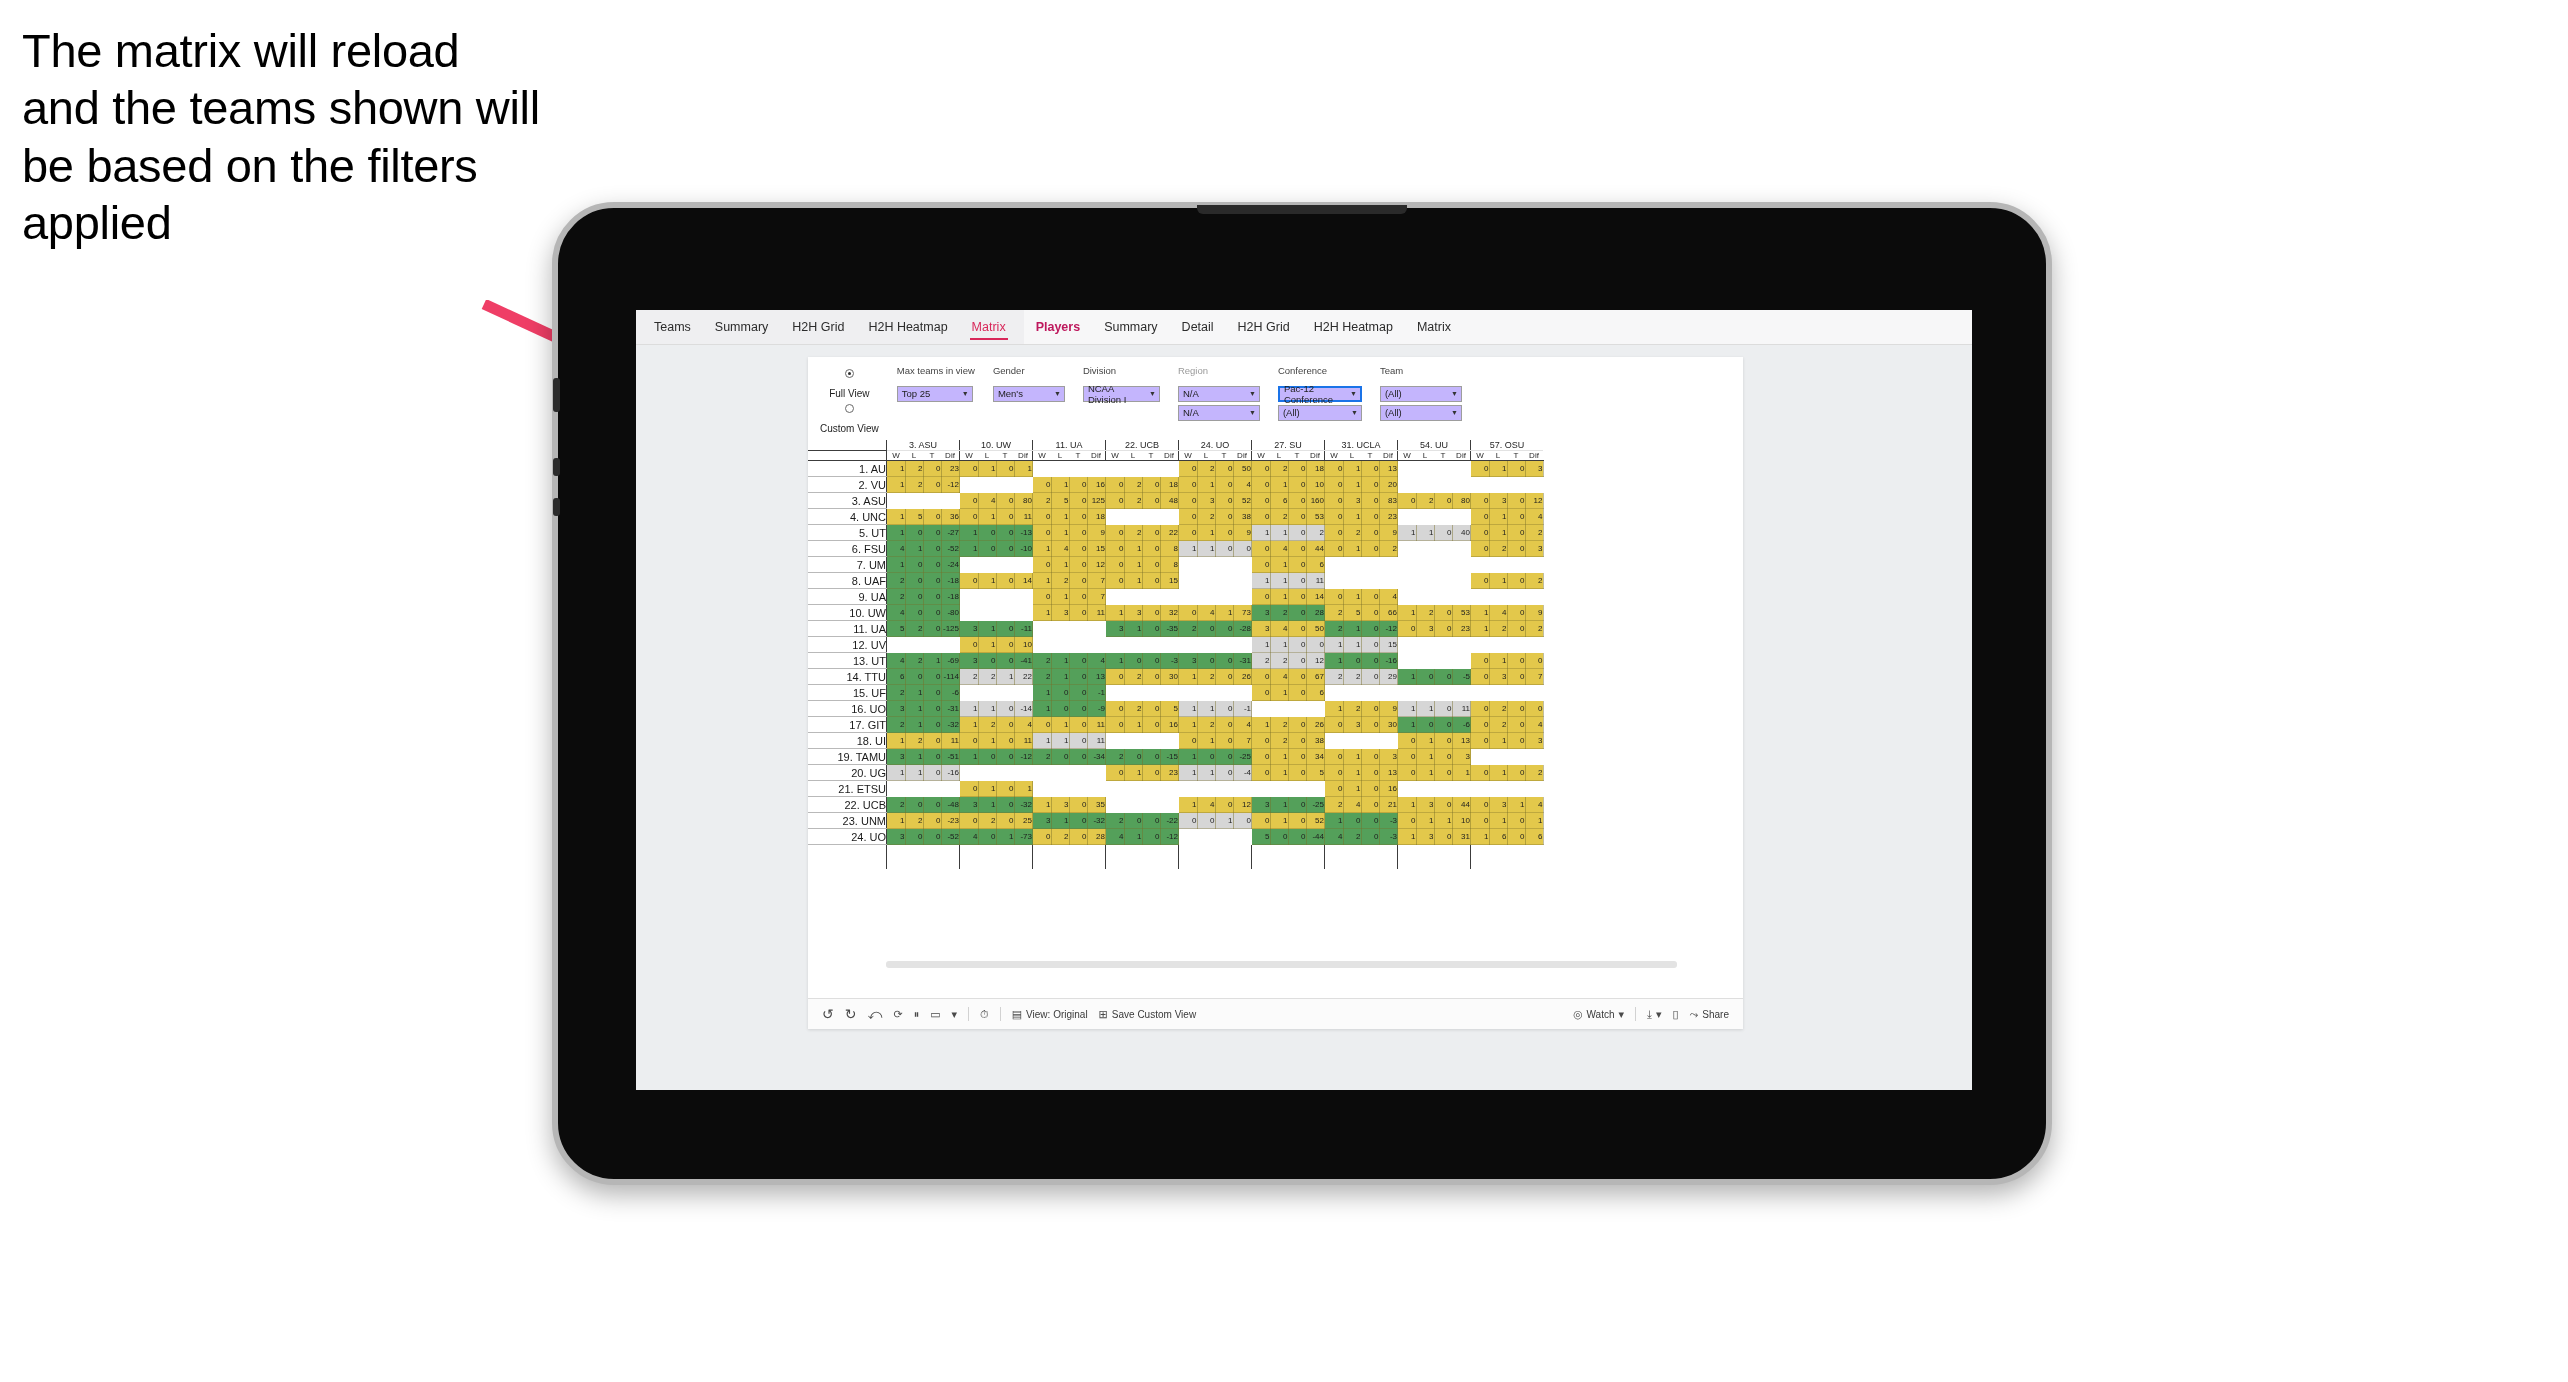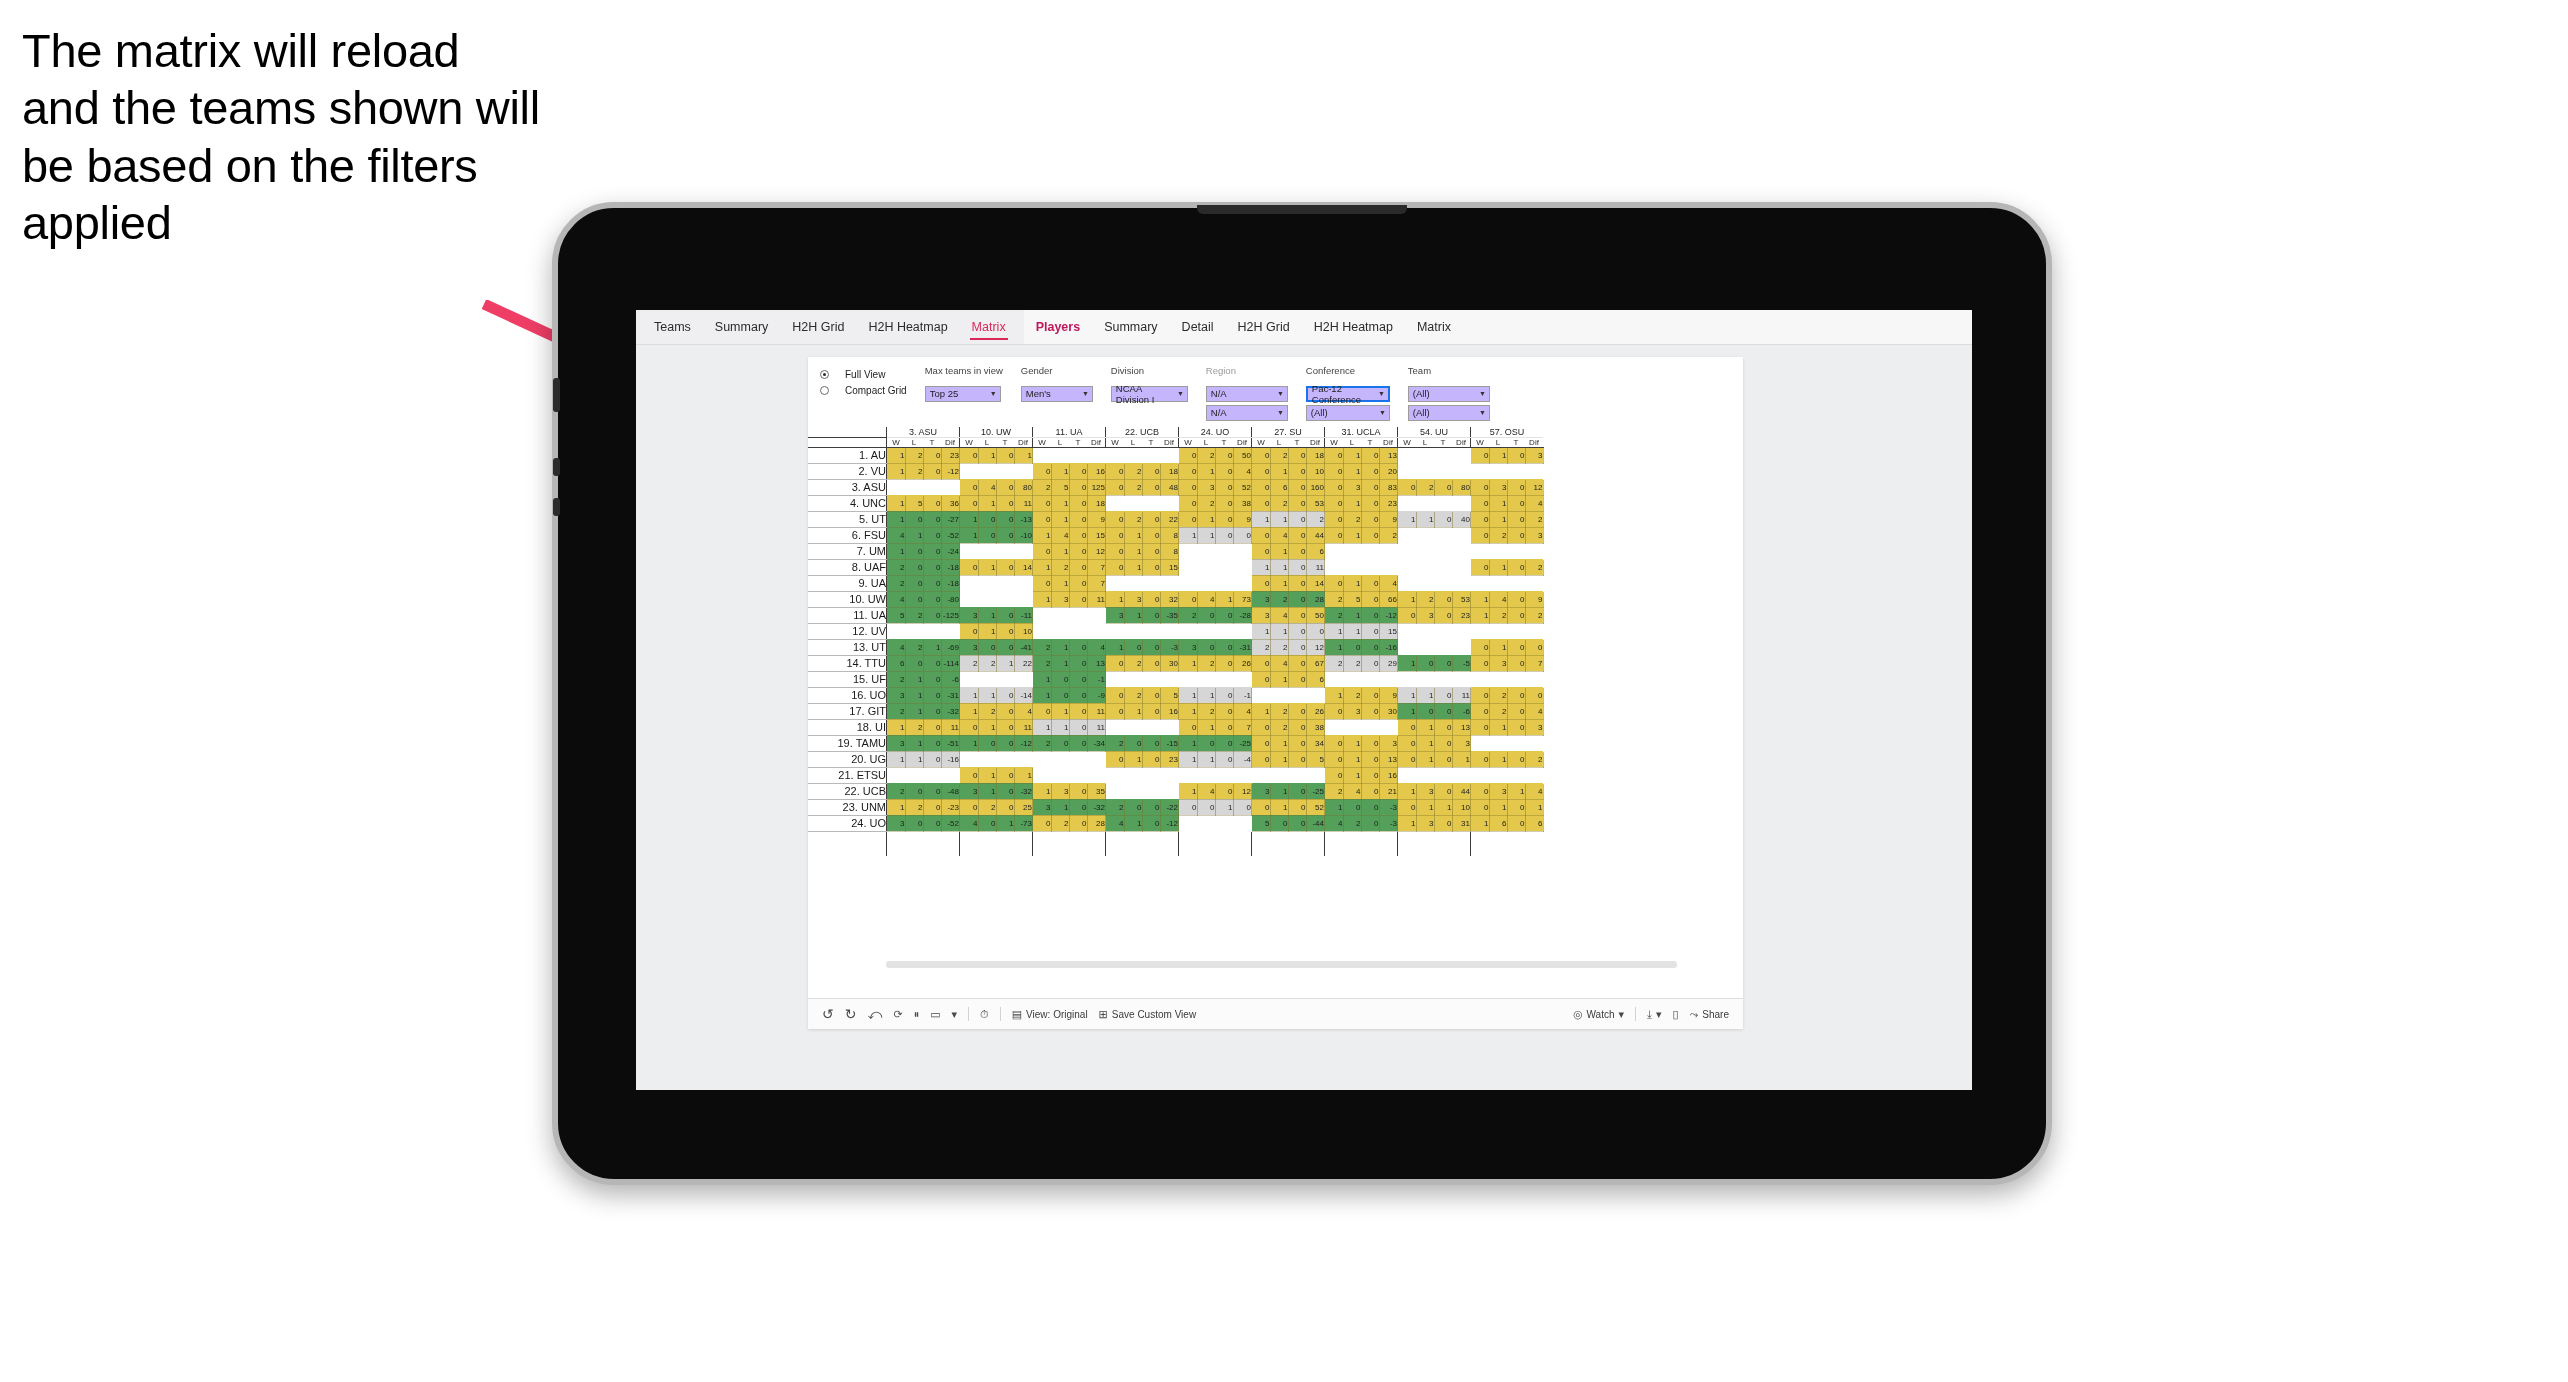--- a/index.html
+++ b/index.html
@@ -61,21 +61,21 @@
   
   #work{position:relative;height:calc(780px - 52px - 34px);background:#eceef0;}
   #sheet{
     position:absolute;left:172px;top:12px;width:935px;height:672px;
     background:#fff;box-shadow:0 1px 3px rgba(0,0,0,.12);
     display:flex;flex-direction:column;
   }
   
   #filters{display:flex;align-items:flex-start;padding:9px 12px 6px 12px;gap:18px;font-size:10px;color:#1d1d1d;}
   .radios{display:flex;flex-direction:column;gap:5px;padding-top:3px;}
-  .radio{display:flex;align-items:center;gap:16px;font-size:10px;cursor:pointer;}
+  .radio{display:flex;align-items:center;gap:10px;font-size:10px;cursor:pointer;flex-direction:column;}
   .rdot{width:9px;height:9px;border:1px solid #6a6a6a;border-radius:50%;
         background:#fff;box-sizing:border-box;position:relative;}
   .rdot.on::after{content:"";position:absolute;left:2px;top:2px;width:3px;height:3px;
         border-radius:50%;background:#2b2b2b;}
   .fgrp{display:flex;flex-direction:column;}
   .flabel{font-size:9.5px;color:#444;margin-bottom:10px;line-height:1;}
   .flabel.dim{color:#9a9a9a;}
   .sel-box{display:flex;align-items:center;justify-content:space-between;
            border:1px solid #9d9d9d;background:#c4b5fd;height:16px;padding:0 3px 0 4px;
            font-size:9.5px;color:#1d1d1d;cursor:pointer;box-sizing:border-box;}
@@ -164,21 +164,21 @@
     <div id="sheet">
 
       <div id="filters">
         <div class="radios">
           <div class="radio">
             <span class="rdot on"></span>
             <span>Full View</span>
           </div>
           <div class="radio">
             <span class="rdot"></span>
-            <span>Compact Grid</span>
+            <span>Custom View</span>
           </div>
         </div>
 
         <div class="fgrp">
           <div class="flabel">Max teams in view</div>
           <div class="sel-box w1">
             <span>Top 25</span>
             <span class="caret">▼</span>
           </div>
         </div>

